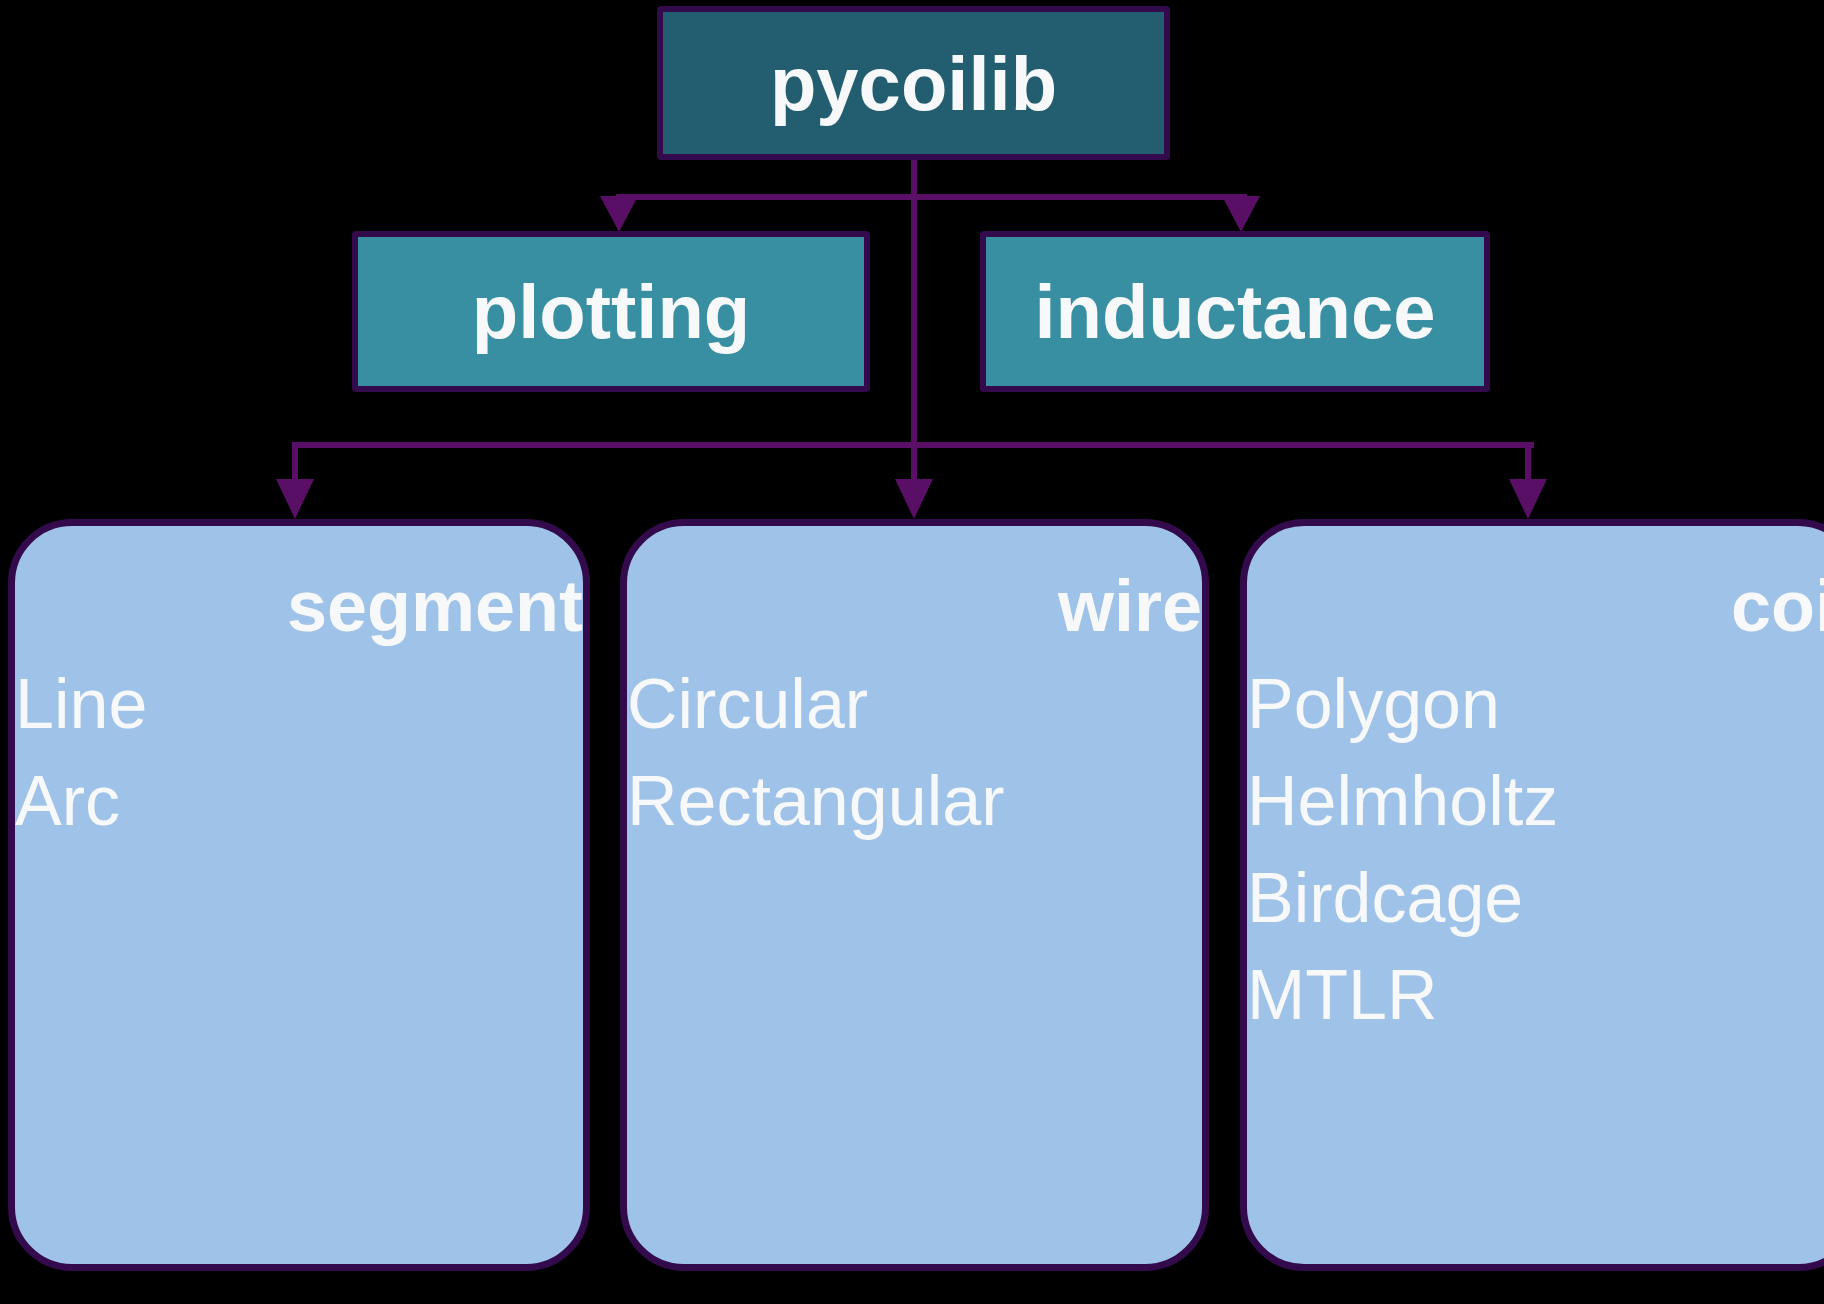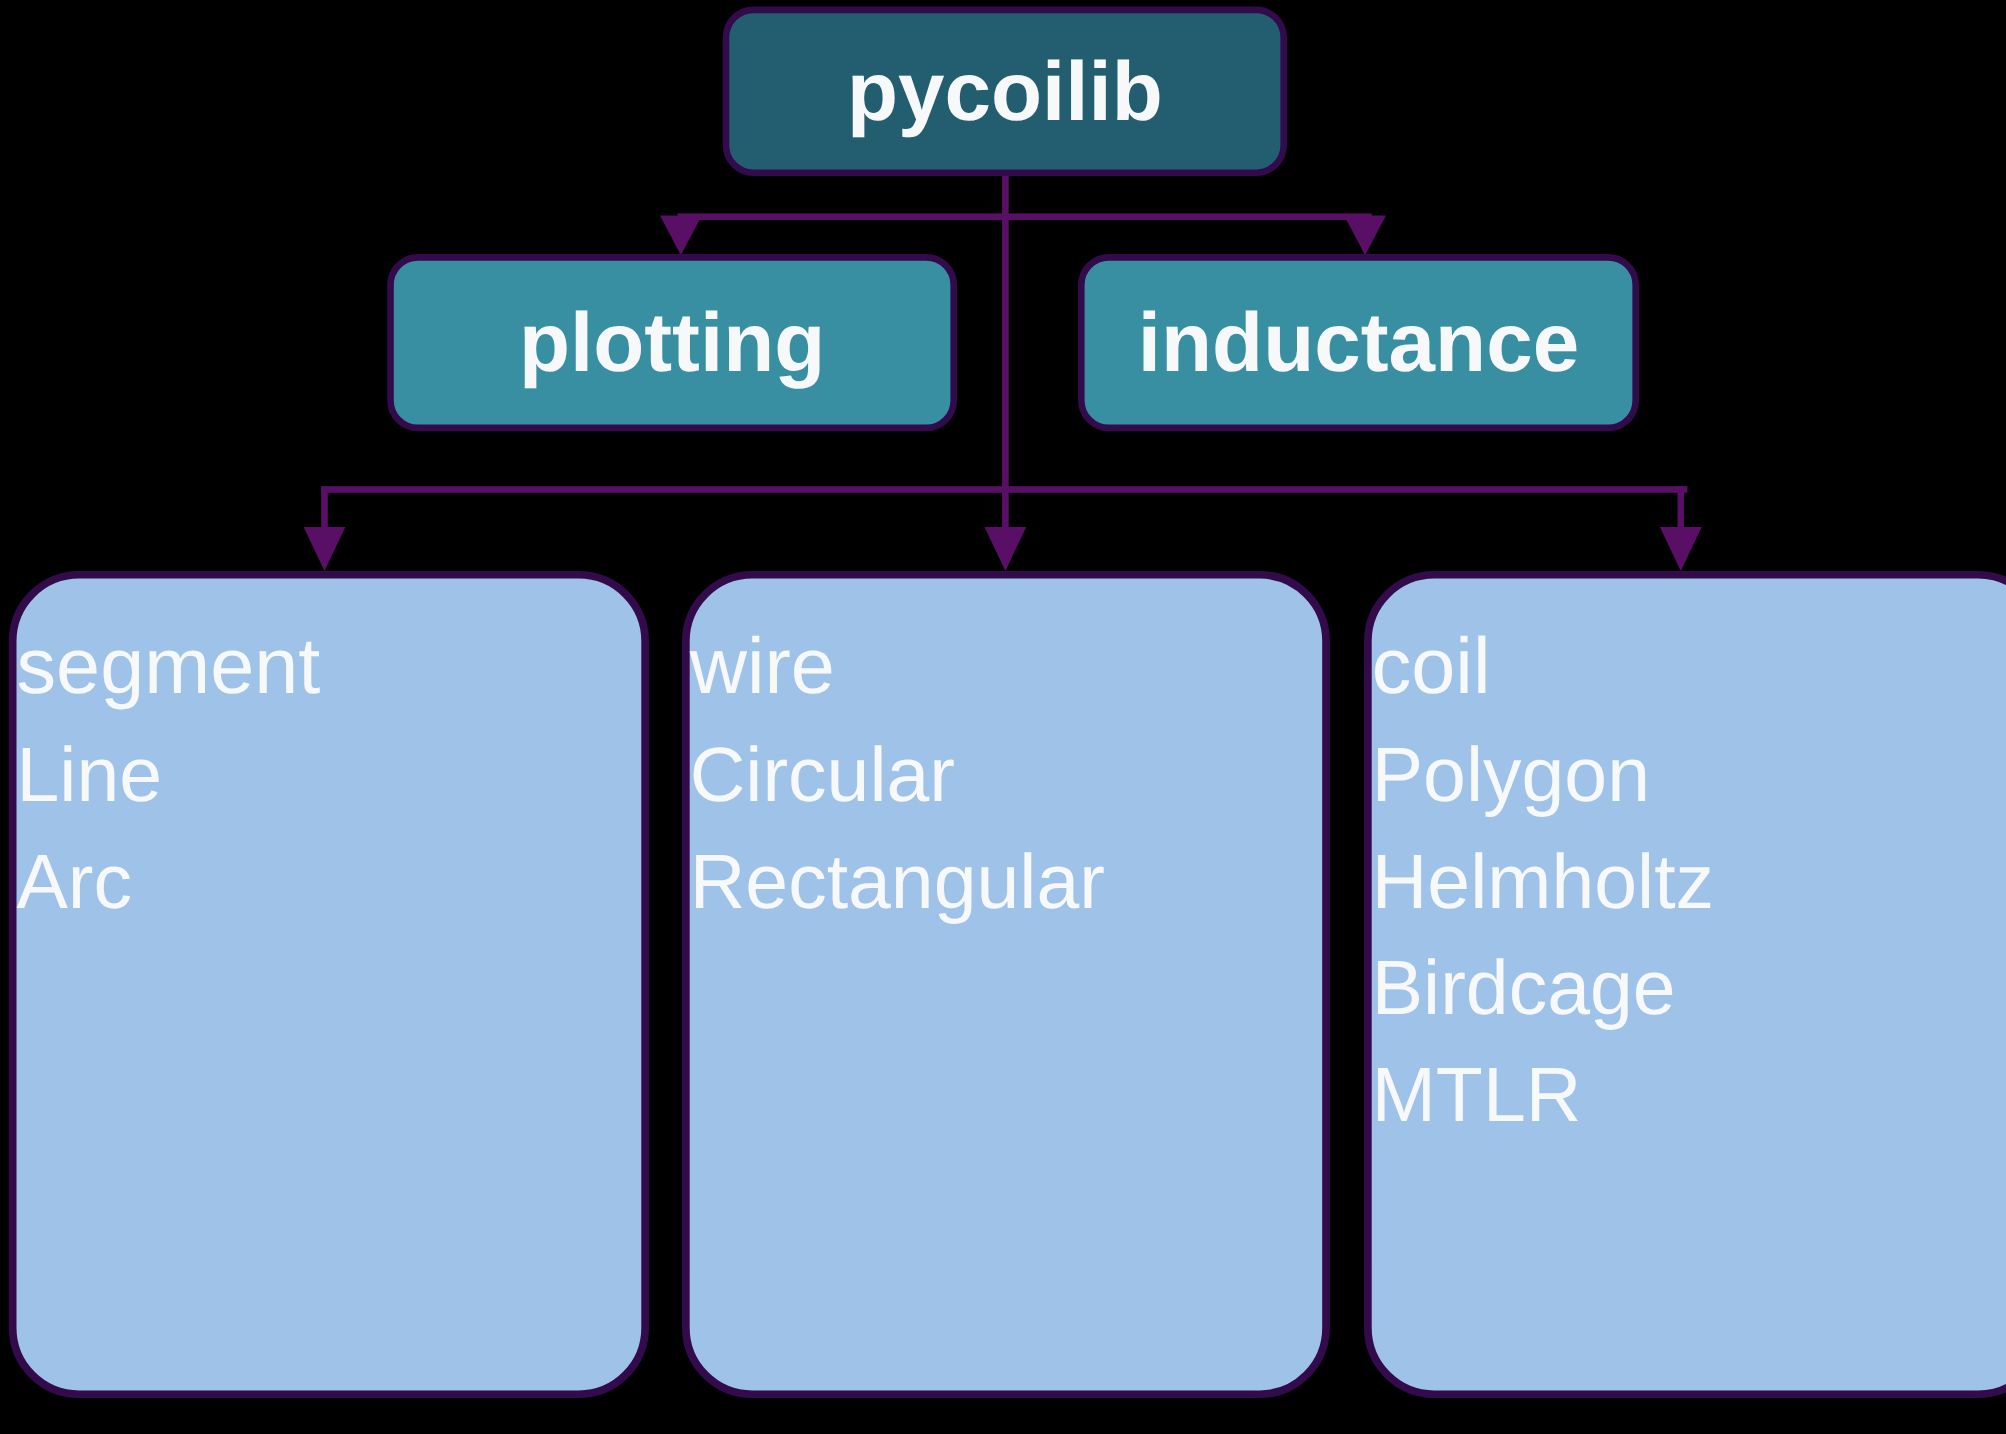--- a/index.html
+++ b/index.html
@@ -15,21 +15,21 @@
     overflow: hidden;
     font-family: "Liberation Sans", sans-serif;
   }
   .node {
     position: absolute;
     box-sizing: border-box;
     color: var(--text, #f7f8fa);
   }
   .tier-node {
     border: 6px solid var(--box_border, #330a4b);
-    border-radius: 28px;
+    border-radius: 4px;
     display: flex;
     align-items: center;
     justify-content: center;
     font-weight: bold;
     font-size: 76px;
   }
   #node-pycoilib {
     left: 657px; top: 6px; width: 513px; height: 154px;
     background: var(--root_fill, #235e70);
   }
@@ -46,23 +46,23 @@
     border-radius: 64px;
     background: var(--group_fill, #9fc3e8);
     top: 519px;
     height: 752px;
   }
   #node-segment { left: 8px;    width: 582px; }
   #node-wire    { left: 620px;  width: 589px; }
   #node-coil    { left: 1240px; width: 622px; }
   .group-title {
     margin-top: 42px;
-    text-align: left;
+    text-align: right;
     font-size: 72px;
-    font-weight: normal;
+    font-weight: bold;
     line-height: 76px;
   }
   .group-items {
     margin-top: 12px;
     padding-right: 10px;
     font-size: 70px;
     font-weight: normal;
     line-height: 97px;
   }
   .h-line, .v-line {

